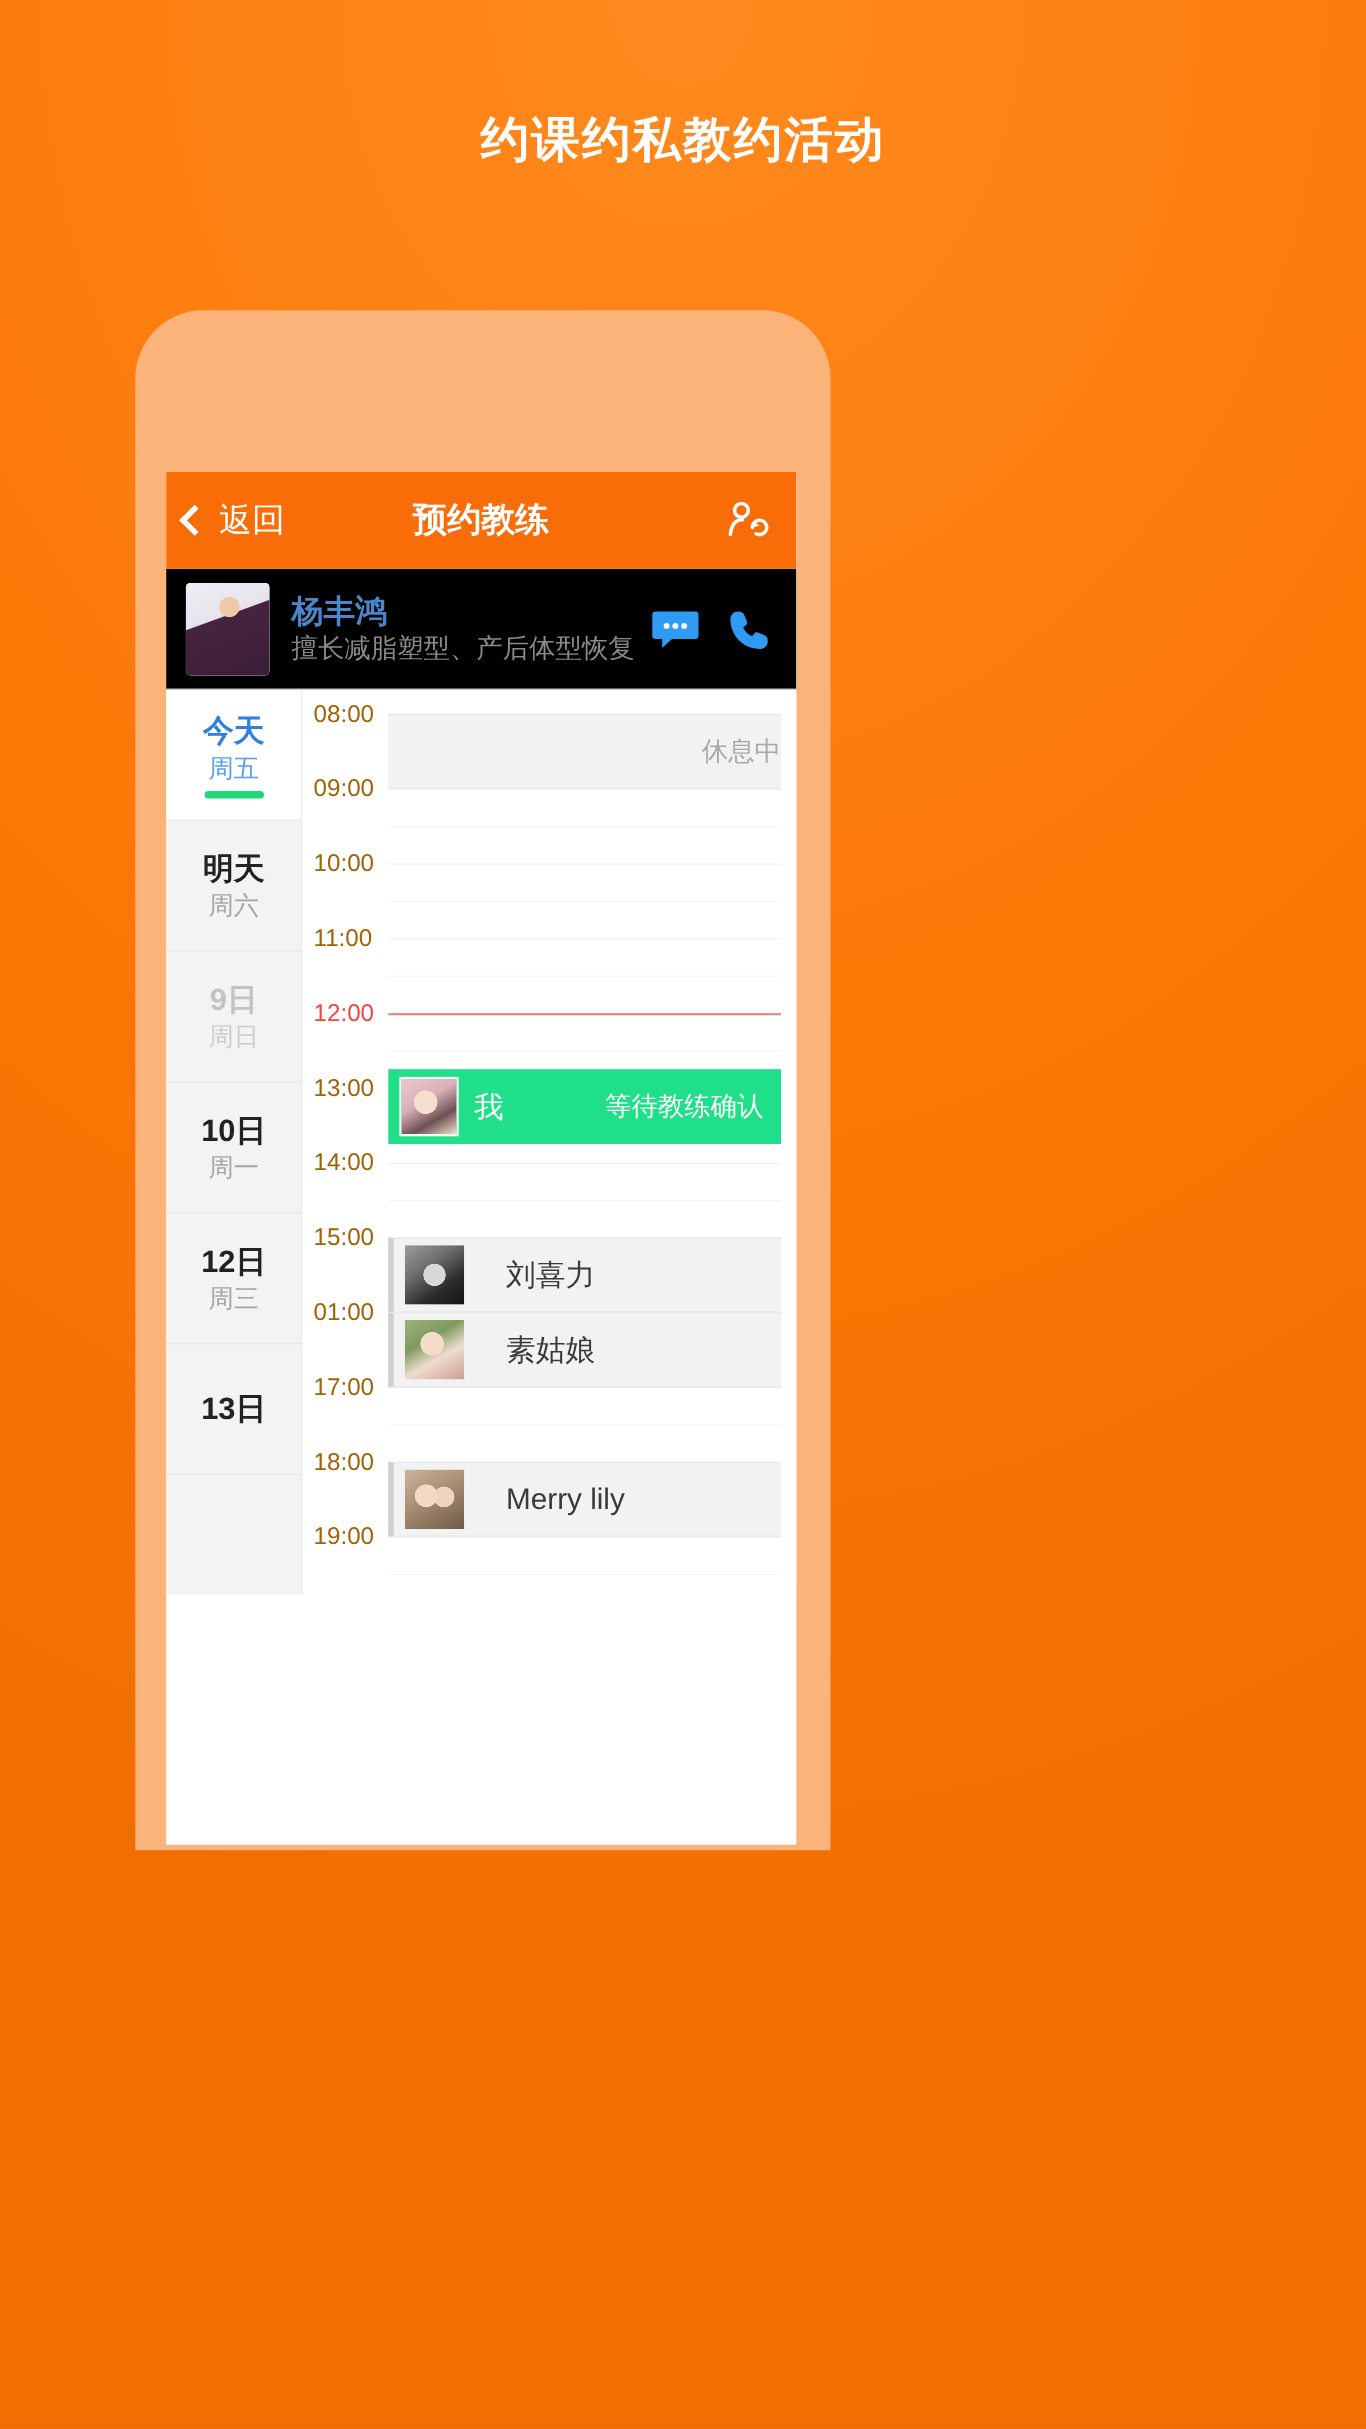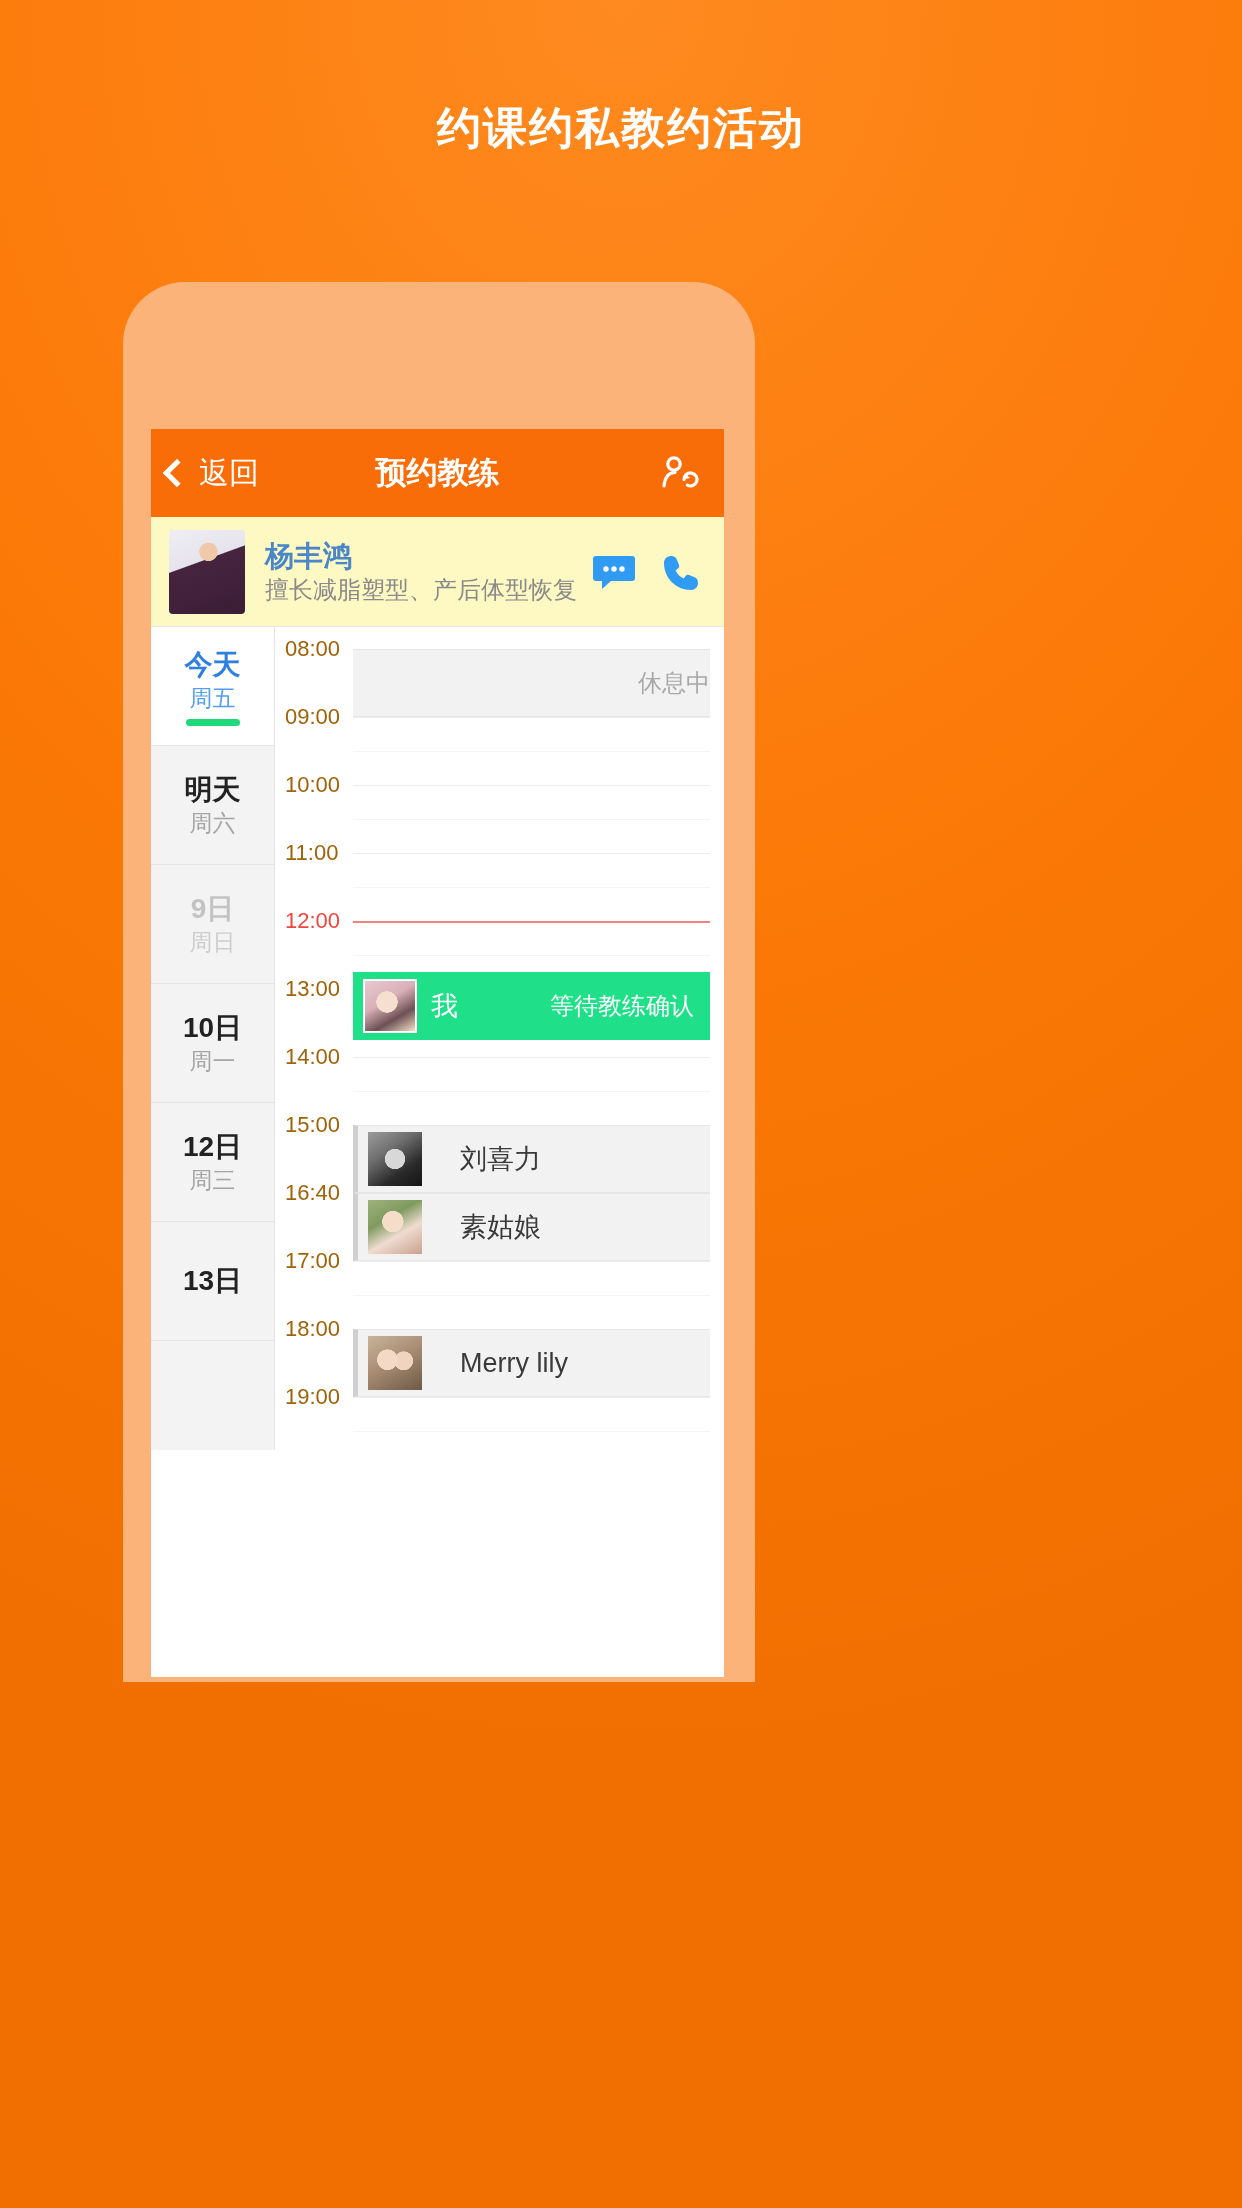--- a/index.html
+++ b/index.html
@@ -100,21 +100,21 @@
     width:44px; height:44px;
     display:flex; align-items:center; justify-content:center;
     z-index:2; cursor:pointer;
   }
 
   
   .coach {
     height:110px;
     display:flex; align-items:center;
     padding:16px 18px;
-    background:#fef9c3;
+    background:#000000;
     border-bottom:1px solid #e8e8e8;
   }
   .coach-avatar {
     width:76px; height:84px;
     border-radius:4px;
     overflow:hidden;
     flex:none;
     background:#e9e7ee;
     position:relative;
   }
@@ -348,21 +348,21 @@
         <div class="half-line" style="top: 396px;"></div>
         <div class="tlabel" style="top: 362px;">13:00</div>
         <div class="hr-line" style="top: 430px;"></div>
         <div class="half-line" style="top: 464px;"></div>
         <div class="tlabel" style="top: 430px;">14:00</div>
         <div class="hr-line" style="top: 498px;"></div>
         <div class="half-line" style="top: 532px;"></div>
         <div class="tlabel" style="top: 498px;">15:00</div>
         <div class="hr-line" style="top: 566px;"></div>
         <div class="half-line" style="top: 600px;"></div>
-        <div class="tlabel" style="top: 566px;">16:40</div>
+        <div class="tlabel" style="top: 566px;">01:00</div>
         <div class="hr-line" style="top: 634px;"></div>
         <div class="half-line" style="top: 668px;"></div>
         <div class="tlabel" style="top: 634px;">17:00</div>
         <div class="hr-line" style="top: 702px;"></div>
         <div class="half-line" style="top: 736px;"></div>
         <div class="tlabel" style="top: 702px;">18:00</div>
         <div class="hr-line" style="top: 770px;"></div>
         <div class="half-line" style="top: 804px;"></div>
         <div class="tlabel" style="top: 770px;">19:00</div>
         <div class="evt rest" style="top: 22px; height: 68px;">

